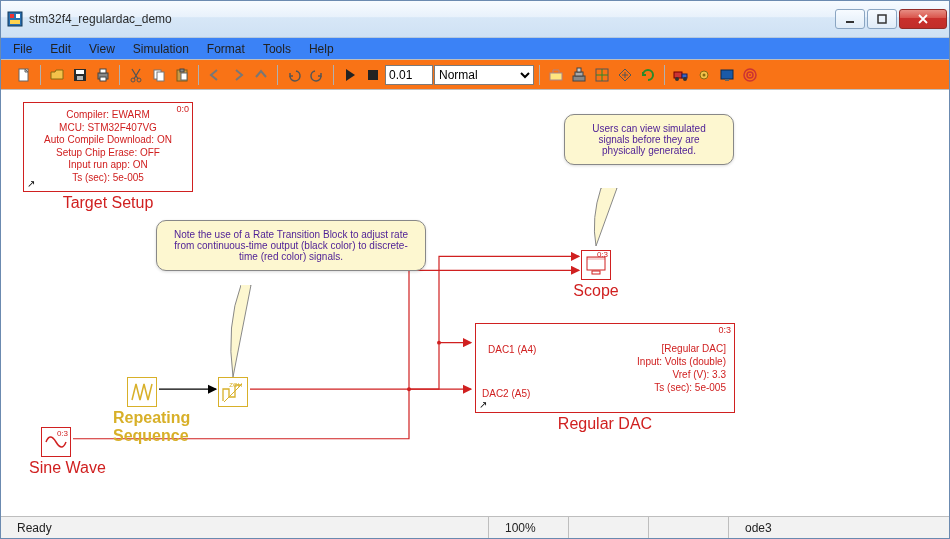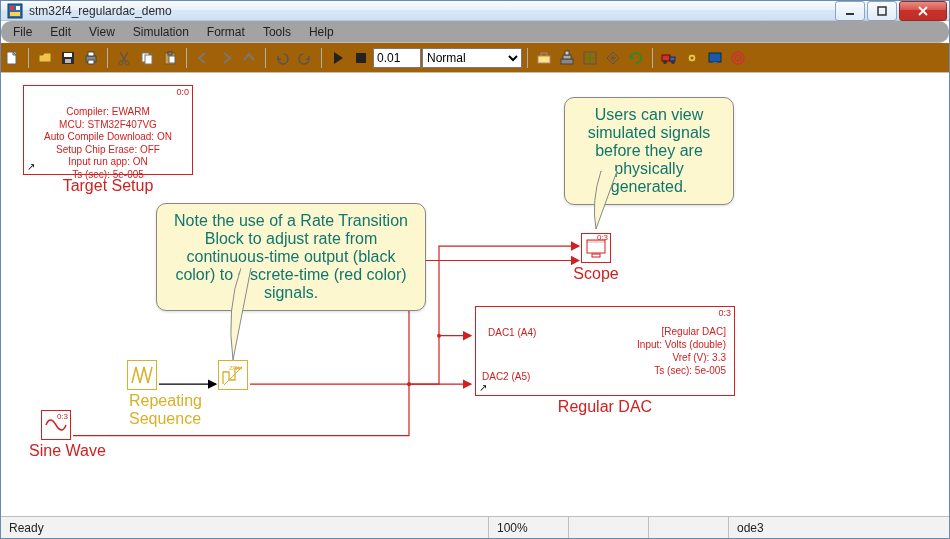--- a/index.html
+++ b/index.html
@@ -16,21 +16,21 @@
     margin: 0;
     background: #fff;
     border: 1px solid #6b8ab0;
     box-shadow: 0 0 8px rgba(0,0,0,.3);
     display: flex;
     flex-direction: column;
     position: relative;
   }
   
   .titlebar {
-    height: 20px;
+    height: 37px;
     background: linear-gradient(to bottom, #f7fbff 0%, #e8f1fb 45%, #d7e7f7 46%, #cfe1f4 100%);
     border-bottom: 1px solid #b5c9de;
     display: flex;
     align-items: center;
     padding: 0 2px 0 6px;
     color: #2b2b2b;
   }
   .titlebar .app-icon {
     width: 16px; height: 16px; margin-right: 6px;
     display: flex; align-items: center; justify-content: center;
@@ -48,37 +48,36 @@
   }
   .win-btn.close {
     width: 48px;
     background: linear-gradient(to bottom, #e78d83 0%, #d9534a 45%, #c9302c 46%, #c12e2a 100%);
     border-color: #932b27;
     color: #fff;
   }
   
   .menubar {
     height: 22px;
-    background: #a3a3a3;
+    background: #3b82f6;
     border-bottom: 1px solid #bebebe;
     display: flex; align-items: center;
     padding: 0 4px;
     gap: 2px;
     font-size: 12px;
     color: #222;
-    border-radius: 10px;
   }
   .menu-item { padding: 2px 8px; border-radius: 2px; }
   
   .toolbar {
     height: 30px;
-    background: #a16207;
+    background: #f97316;
     border-bottom: 1px solid #bebebe;
     display: flex; align-items: center;
-    padding: 0 0;
+    padding: 0 12px;
     gap: 1px;
   }
   .tb-btn {
     width: 22px; height: 22px;
     border: 1px solid transparent;
     border-radius: 2px;
     display: flex; align-items: center; justify-content: center;
     font-size: 14px; color: #333;
   }
   .tb-sep { width: 1px; height: 20px; background: #b0b0b0; margin: 0 4px; }
@@ -122,41 +121,41 @@
     font-size: 16px;
     text-align: center;
     white-space: nowrap;
   }
   .callout {
     position: absolute;
     background: #fdf7d0;
     border: 1px solid #888;
     border-radius: 10px;
     padding: 8px 12px;
-    font-size: 16px;
-    color: #0f766e;
+    font-size: 10px;
+    color: #4c1d95;
     text-align: center;
     box-shadow: 0 1px 3px rgba(0,0,0,.15);
   }
   svg.wires {
     position: absolute; left:0; top:0; width:100%; height:100%;
     pointer-events: none;
   }
   
   .statusbar {
     height: 22px;
     background: #f2f2f2;
     border-top: 1px solid #bebebe;
     display: flex; align-items: stretch;
     font-size: 12px;
     color: #222;
   }
   .statusbar .cell {
     border-right: 1px solid #bebebe;
-    padding: 2px 8px;
+    padding: 2px 16px;
     display: flex; align-items: center;
   }
   .statusbar .cell.flex { flex: 1; }
   .statusbar .cell.fixed { width: 80px; }
   .statusbar .cell.wide { width: 220px; border-right: none; }
 
   .small-icon-block {
     position: absolute;
     width: 30px; height: 30px;
     border: 1px solid;
@@ -382,21 +381,21 @@
 
       <path d="M72 352 L408 352 L408 302 L470 302" fill="none" stroke="#d02020" stroke-width="1.2" marker-end="url(#arrRed)"></path>
       <path d="M408 302 L408 182 L578 182" fill="none" stroke="#d02020" stroke-width="1.2" marker-end="url(#arrRed)"></path>
 
       <circle cx="438" cy="255" r="2" fill="#d02020"></circle>
       <circle cx="408" cy="302" r="2" fill="#d02020"></circle>
     </svg>
 
     <div class="block" style="left:22px; top:12px; width:170px; height:90px; padding:4px 6px;">
       <span class="corner">0:0</span>
-      <div style="line-height:1.25; margin-top:16px;">
+      <div style="line-height:1.25; margin-top:2px;">
         <div>Compiler: EWARM</div>
         <div>MCU: STM32F407VG</div>
         <div>Auto Compile Download: ON</div>
         <div>Setup Chip Erase: OFF</div>
         <div>Input run app: ON</div>
         <div>Ts (sec): 5e-005</div>
       </div>
       <span class="link-mark">↗</span>
     </div>
     <div class="block-label" style="left:22px; top:104px; width:170px; color:#d02020;">Target Setup</div>
@@ -416,21 +415,21 @@
       <path d="M10 0 Q0 30 5 58 L26 0 Z" fill="#fdf7d0" stroke="#888"></path>
       <path d="M11 1 L25 1" stroke="#fdf7d0" stroke-width="2"></path>
     </svg>
 
     <div class="small-icon-block" style="left:126px; top:287px; border-color:#d8b029;">
       <svg width="24" height="24" viewBox="0 0 24 24">
           <rect x="1" y="1" width="22" height="22" fill="#fff"></rect>
           <path d="M2 20 L6 4 L10 20 L14 4 L18 20 L22 4" fill="none" stroke="#d8b029" stroke-width="1.5"></path>
         </svg>
     </div>
-    <div class="block-label" style="left:128px; top:319px; width:60px; color:#d8b029; white-space:pre-line; line-height:1.1;">Repeating
+    <div class="block-label" style="left:112px; top:319px; width:60px; color:#d8b029; white-space:pre-line; line-height:1.1;font-weight:bold;">Repeating
 Sequence</div>
 
     <div class="small-icon-block" style="left:217px; top:287px; border-color:#d8b029;">
       <svg width="26" height="26" viewBox="0 0 26 26">
         <text x="22" y="8" font-size="6" fill="#d8b029" text-anchor="end">ZOH</text>
         <path d="M3 22 L3 10 L9 10 L9 18 L15 18 L15 6 L21 6" fill="none" stroke="#d8b029" stroke-width="1.3"></path>
         <path d="M4 23 L22 5" stroke="#d8b029" stroke-width="1"></path>
       </svg>
     </div>
 

